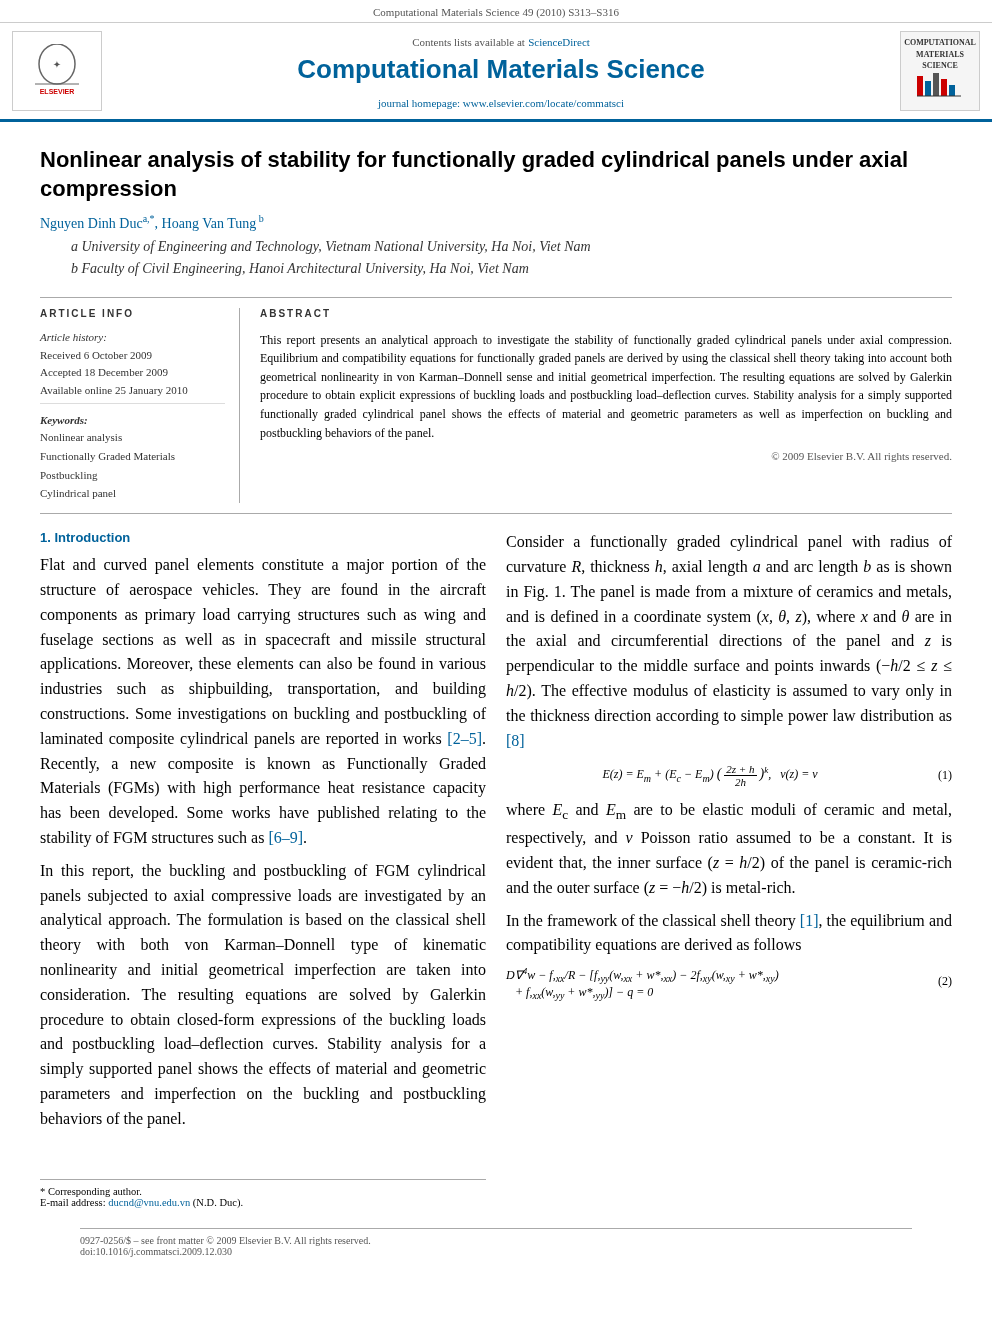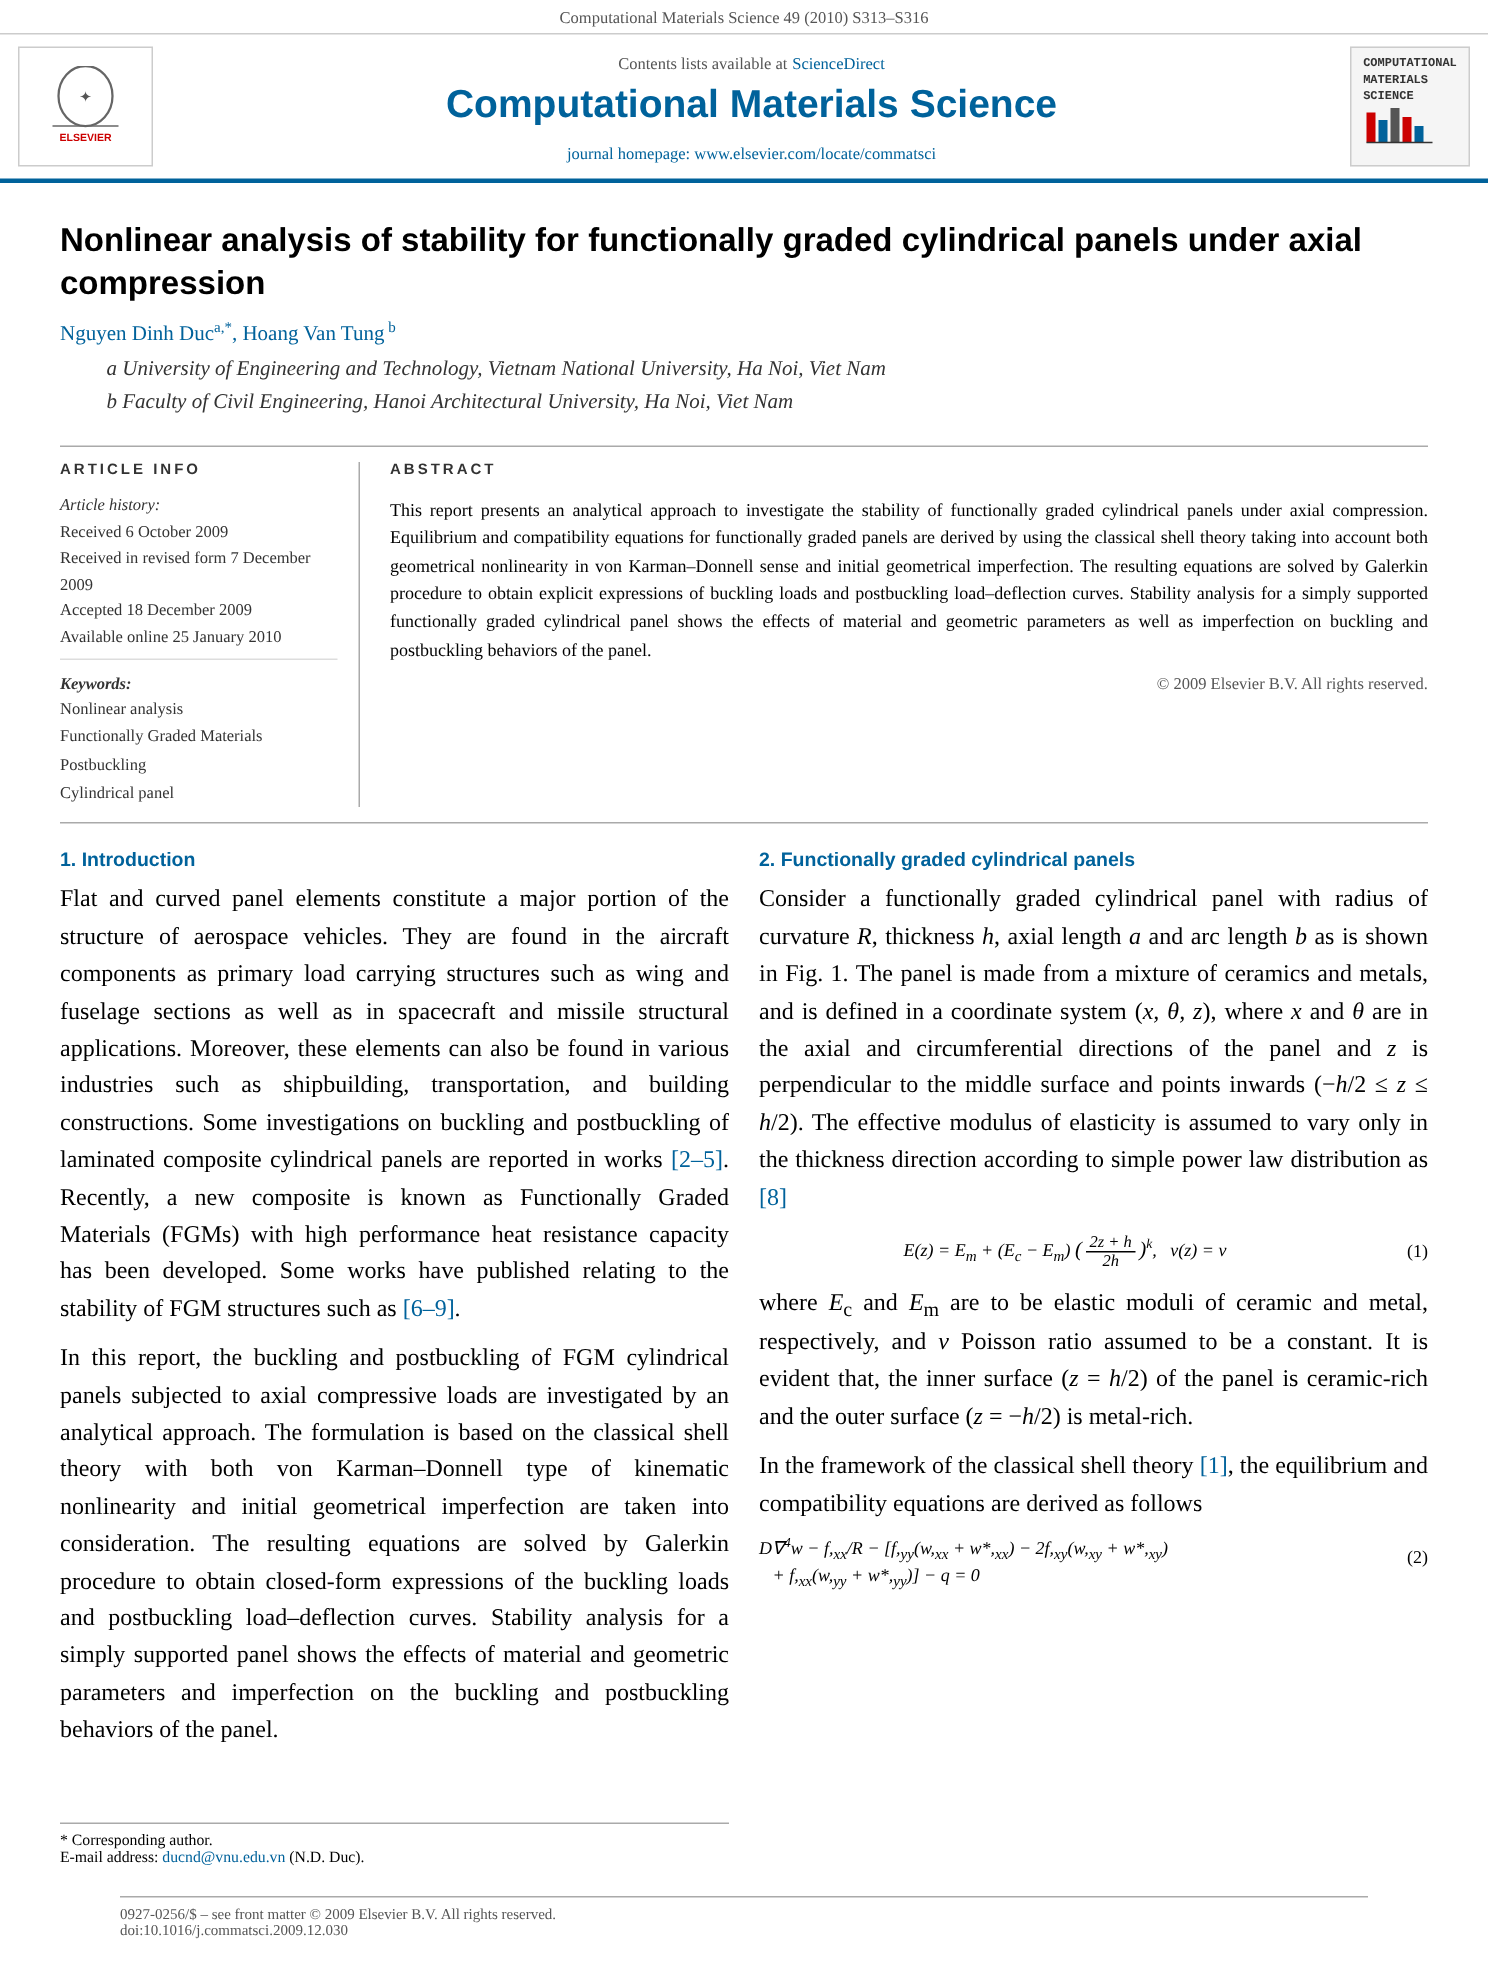--- a/index.html
+++ b/index.html
@@ -234,23 +234,22 @@
     .page-footer {
       border-top: 1px solid #aaa;
       margin: 20px 40px 0 40px;
       padding: 6px 0;
       font-size: 10px;
       color: #555;
     }
     .small-right-logo-text {
       font-size: 7px;
       line-height: 1.4;
-      text-align: left;
-      color: #333;
-      font-family: Liberation Mono, monospace;
+      text-align: center;
+      color: #333;
     }
     .divider-line {
       border: none;
       border-top: 1px solid #ddd;
       margin: 4px 0;
     }
 
     sup { font-size: 0.75em; }
   </style>
 </head>
@@ -316,21 +315,20 @@
     <div>b Faculty of Civil Engineering, Hanoi Architectural University, Ha Noi, Viet Nam</div>
   </div>
 
   <div class="article-info-section">
 
     <div class="article-info-left">
       <div class="section-header">ARTICLE   INFO</div>
 
       <div class="history-label">Article history:</div>
       <div class="history-item">Received 6 October 2009</div>
-      <div class="history-item">Received in revised form 7 December 2009</div>
       <div class="history-item">Accepted 18 December 2009</div>
       <div class="history-item">Available online 25 January 2010</div>
 
       <hr class="divider-line">
 
       <div class="keywords-label">Keywords:</div>
       <div class="keyword-item">Nonlinear analysis</div>
       <div class="keyword-item">Functionally Graded Materials</div>
       <div class="keyword-item">Postbuckling</div>
       <div class="keyword-item">Cylindrical panel</div>
@@ -366,21 +364,20 @@
           <span>E-mail address:</span>
           <span style="color:#00629B;">ducnd@vnu.edu.vn</span>
           <span>(N.D. Duc).</span>
         </div>
       </div>
 
     </div>
 
     <div class="body-col">
 
-      <div class="section-title">2. Functionally graded cylindrical panels</div>
 
       <div class="body-text">
         Consider a functionally graded cylindrical panel with radius of curvature <em>R</em>, thickness <em>h</em>, axial length <em>a</em> and arc length <em>b</em> as is shown in Fig. 1. The panel is made from a mixture of ceramics and metals, and is defined in a coordinate system (<em>x, θ, z</em>), where <em>x</em> and <em>θ</em> are in the axial and circumferential directions of the panel and <em>z</em> is perpendicular to the middle surface and points inwards (−<em>h</em>/2 ≤ <em>z</em> ≤ <em>h</em>/2). The effective modulus of elasticity is assumed to vary only in the thickness direction according to simple power law distribution as <span class="ref">[8]</span>
       </div>
 
       <div class="equation-block">
         <div class="equation-formula">
           <em>E</em>(<em>z</em>) = <em>E</em><sub>m</sub> + (<em>E</em><sub>c</sub> − <em>E</em><sub>m</sub>)
           <span style="font-size:14px;">(</span>
           <span style="display:inline-block;text-align:center;vertical-align:middle;">

